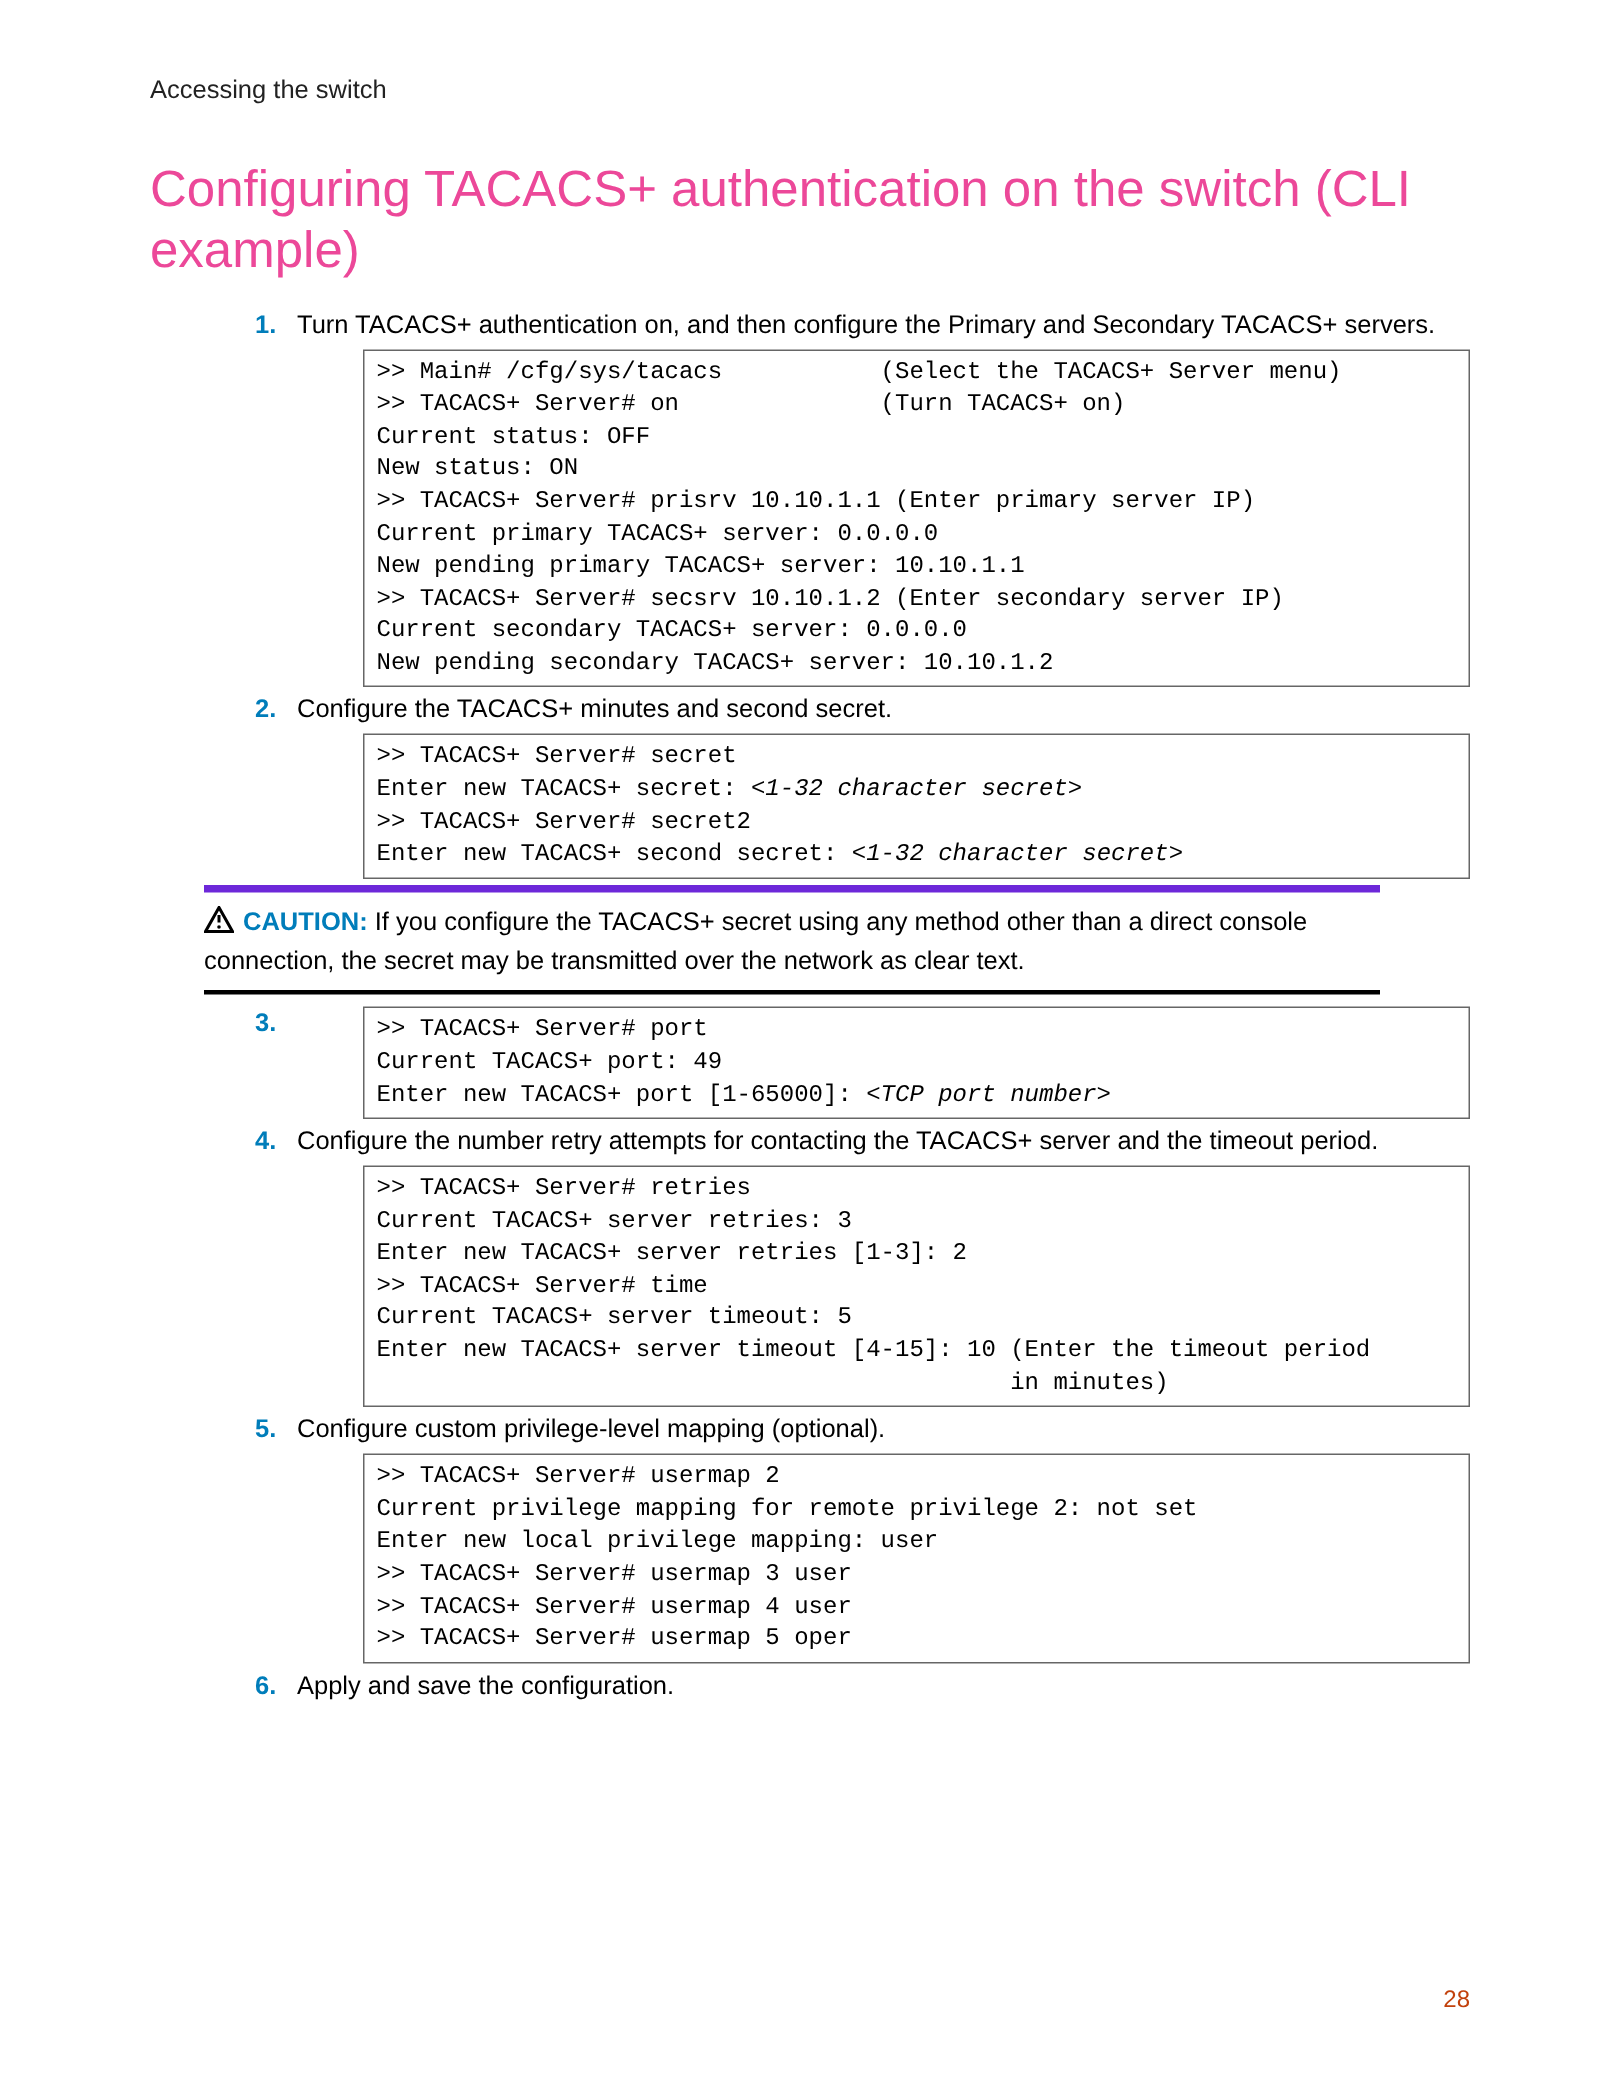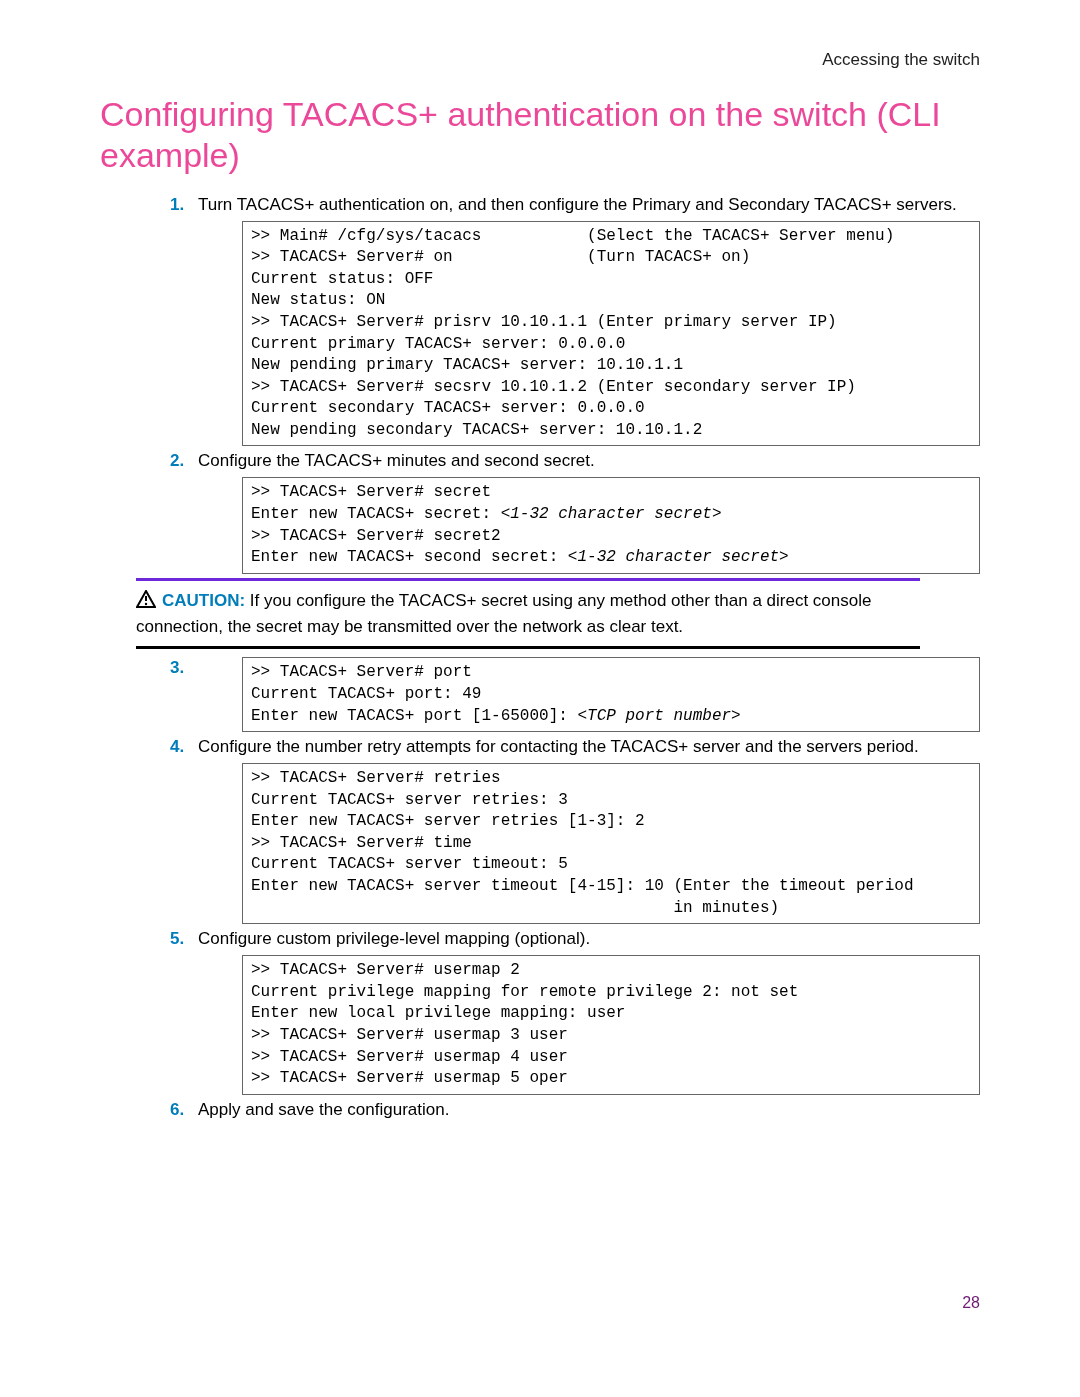--- a/index.html
+++ b/index.html
@@ -11,24 +11,24 @@
   }
   .page {
     width: 1080px;
     height: 1397px;
     margin: 0 auto;
     position: relative;
     padding: 50px 100px 0 100px;
     box-sizing: border-box;
   }
   .header-right {
-    text-align: right;
+    text-align: left;
     font-size: 17px;
     color: #222;
-    margin-bottom: 24px;
+    margin-bottom: 36px;
     font-weight: 400;
   }
   h1.title {
     color: #ec4899;
     font-weight: 400;
     font-size: 34px;
     line-height: 1.2;
     margin: 0 0 18px 0;
   }
   ol.steps {
@@ -59,38 +59,38 @@
     line-height: 1.35;
     white-space: pre;
     overflow: hidden;
   }
   .code-box .it { font-style: italic; text-align: center; }
   .caution {
     margin: 0 60px 0 36px;
     padding: 8px 0;
     font-size: 17px;
     line-height: 1.4;
-    border-top: 3px solid #6d28d9;
+    border-top: 5px solid #6d28d9;
     border-bottom: 3px solid #000;
   }
   .caution .icon {
     display: inline-block;
     vertical-align: -2px;
     margin-right: 6px;
   }
   .caution .label {
     font-weight: 700;
     color: #007dba;
   }
   .footer {
     position: absolute;
-    bottom: 85px;
+    bottom: 54px;
     right: 100px;
     font-size: 16px;
-    color: #701a75;
+    color: #c2410c;
   }
 </style>
 </head>
 <body>
 
 <div class="page">
 
   <div class="header-right">Accessing the switch</div>
 
   <h1 class="title">Configuring TACACS+ authentication on the switch (CLI example)</h1>
@@ -132,21 +132,21 @@
 
   <ol class="steps" style="margin-top:8px">
     <li>
       <span class="num">3.</span>
       <div class="code-box" id="code-step3">&gt;&gt; TACACS+ Server# port
 Current TACACS+ port: 49
 Enter new TACACS+ port [1-65000]: <span class="it">&lt;TCP port number&gt;</span></div>
     </li>
     <li>
       <span class="num">4.</span>
-      <span>Configure the number retry attempts for contacting the TACACS+ server and the servers period.</span>
+      <span>Configure the number retry attempts for contacting the TACACS+ server and the timeout period.</span>
       <div class="code-box">&gt;&gt; TACACS+ Server# retries
 Current TACACS+ server retries: 3
 Enter new TACACS+ server retries [1-3]: 2
 &gt;&gt; TACACS+ Server# time
 Current TACACS+ server timeout: 5
 Enter new TACACS+ server timeout [4-15]: 10 (Enter the timeout period
                                             in minutes)</div>
     </li>
     <li>
       <span class="num">5.</span>

